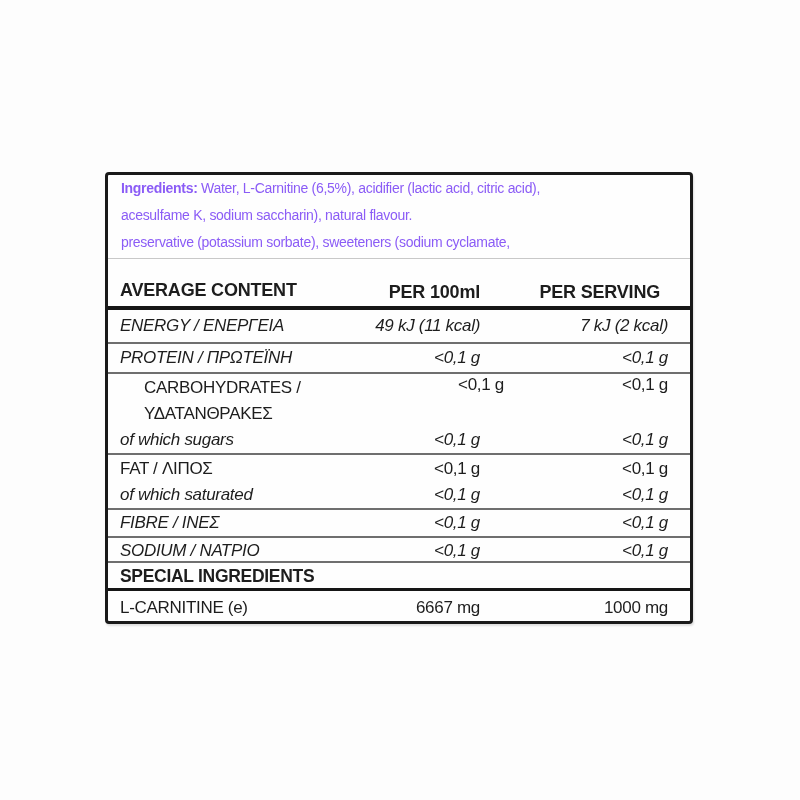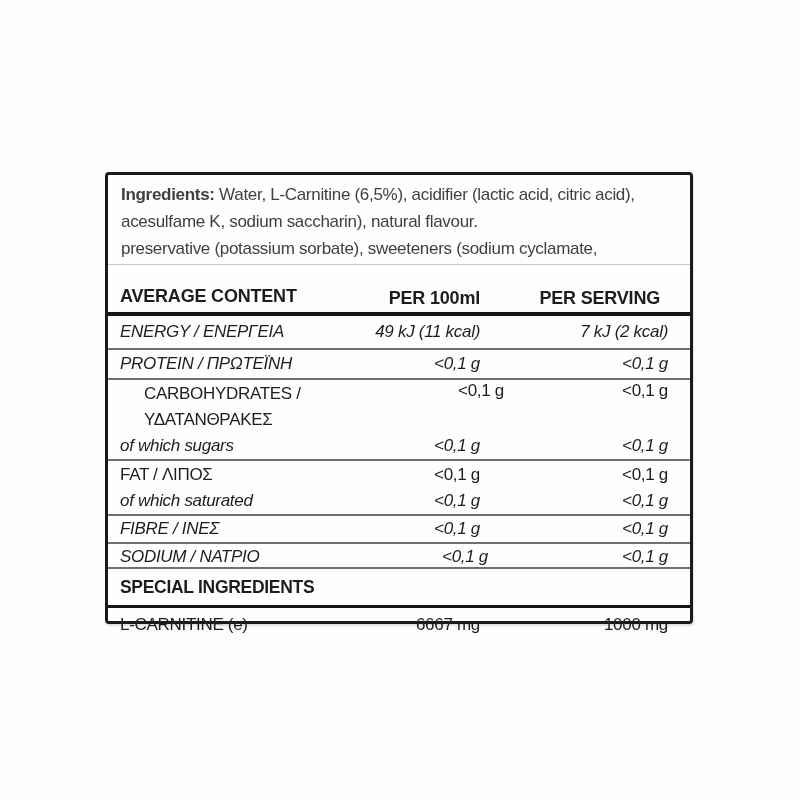--- a/index.html
+++ b/index.html
@@ -22,24 +22,24 @@
     height: 452px;
     box-sizing: border-box;
     background: #fefefe;
     border: 3px solid #1a1a1a;
     border-radius: 4px;
     box-shadow: 1px 2px 2px rgba(0,0,0,0.12);
     letter-spacing: -0.3px;
   }
 
   .ingredients {
-    padding: 6px 12px 2px 13px;
-    font-size: 17px;
+    padding: 0 12px 2px 13px;
+    font-size: 14px;
     line-height: 27px;
-    color: #404040;
+    color: #8b5cf6;
   }
   .ingredients b { font-weight: 700; }
 
   .ntable { width: 100%; }
 
   .hdr-row {
     display: grid;
     grid-template-columns: 222px 150px 1fr;
     align-items: end;
     border-top: 1px solid #c8c8c8;
@@ -65,22 +65,22 @@
   .b-thin  { border-bottom: 2px solid #6f6f6f; font-style: italic; }
   .b-thick { border-bottom: 3px solid #161616; }
 
   .r-energy    { height: 34px; }
   .r-protein   { height: 30px; }
   .r-carbs     { height: 53px; align-items: start; padding-top: 1px; padding-left: 24px; }
   .r-sugars    { height: 28px; }
   .r-fat       { height: 27px; }
   .r-saturated { height: 28px; }
   .r-fibre     { height: 28px; }
-  .r-sodium    { height: 25px; gap: 8px; }
-  .r-special   { height: 39px; font-weight: 700; font-size: 17.5px; }
+  .r-sodium    { height: 25px; }
+  .r-special   { height: 28px; font-weight: 700; font-size: 17.5px; }
   .r-carnitine { height: 33px; }
 </style>
 </head>
 <body>
 
 <div class="stage">
   <div class="label-box">
 
     <div class="ingredients">
       <div><b>Ingredients:</b><span> Water, L-Carnitine (6,5%), acidifier (lactic acid, citric acid),</span></div>

